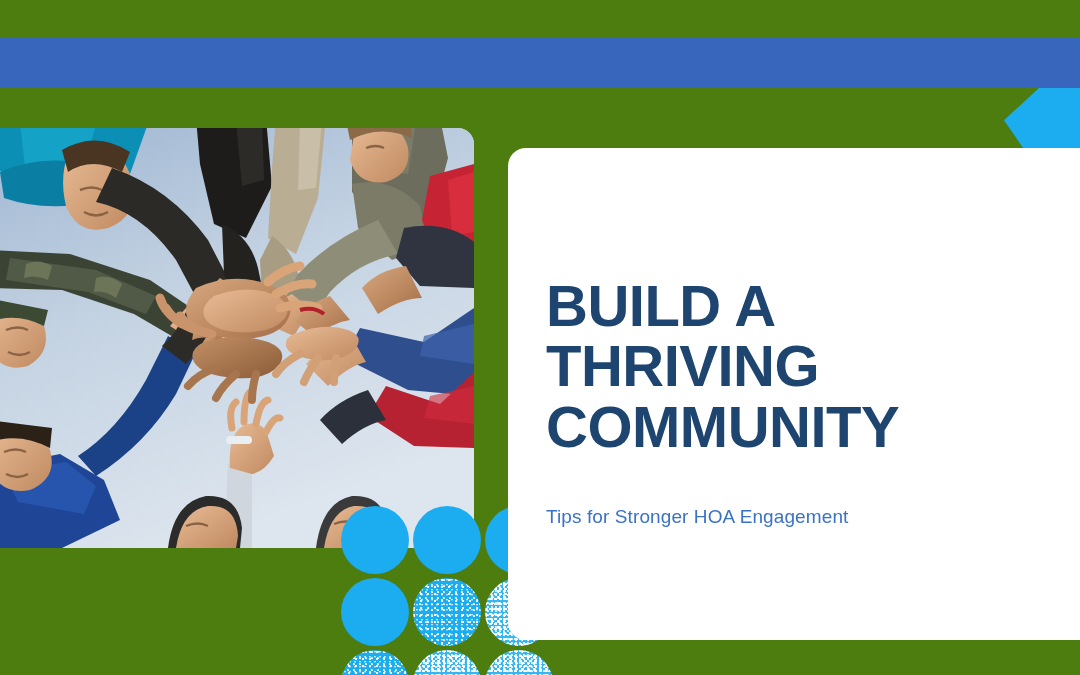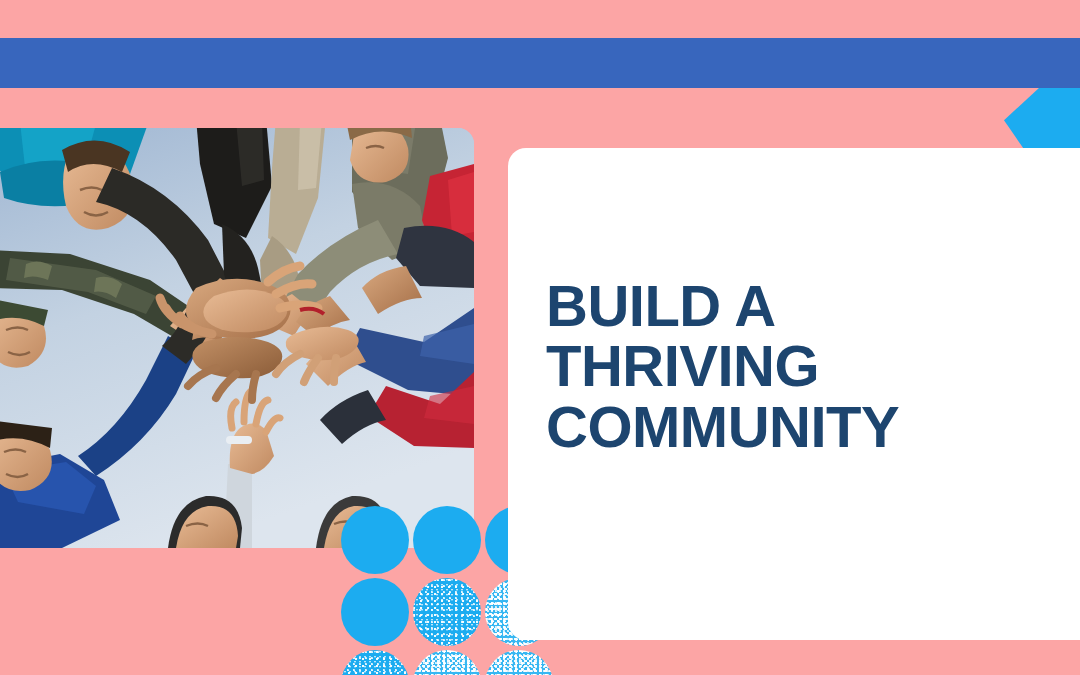--- a/index.html
+++ b/index.html
@@ -8,21 +8,21 @@
     width: 1080px;
     height: 675px;
     overflow: hidden;
     font-family: "Liberation Sans", sans-serif;
   }
 
   #slide {
     position: relative;
     width: 1080px;
     height: 675px;
-    background: #fca5a5;
+    background: #4d7c0f;
     overflow: hidden;
   }
 
   
   .top-stripe {
     position: absolute;
     left: 0;
     top: 38px;
     width: 1080px;
     height: 50px;
@@ -275,16 +275,17 @@
     <div class="dot speckled" style="left:0;    top:144px;"></div>
     <div class="dot speckled-heavy" style="left:72px; top:144px;"></div>
     <div class="dot speckled-heavy" style="left:144px;top:144px;"></div>
   </div>
 
   <div class="card">
     <div class="card-inner">
       <h1 class="headline">Build a
 Thriving
 Community</h1>
+      <p class="subhead">Tips for Stronger HOA Engagement</p>
     </div>
   </div>
 
 </div>
 
 </body></html>

